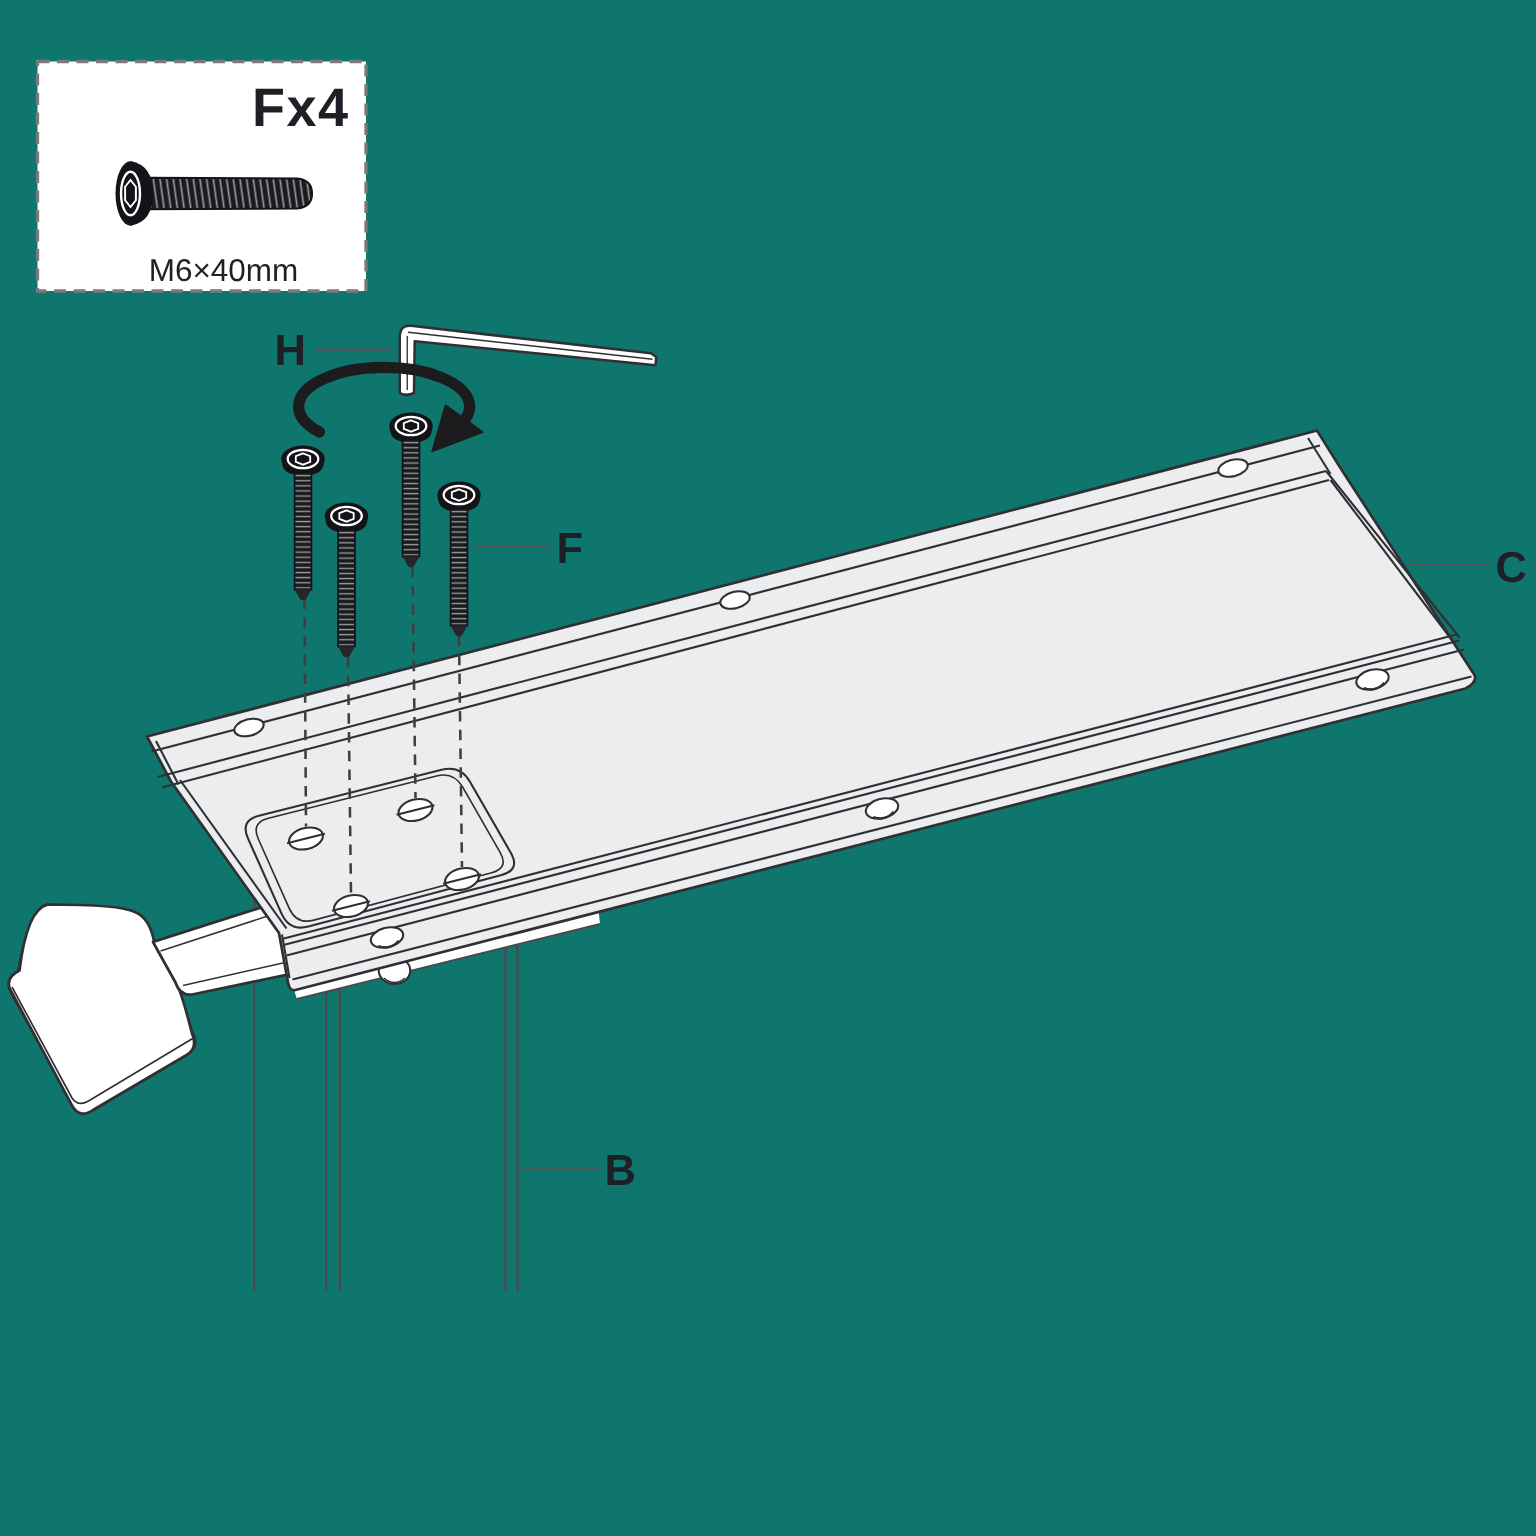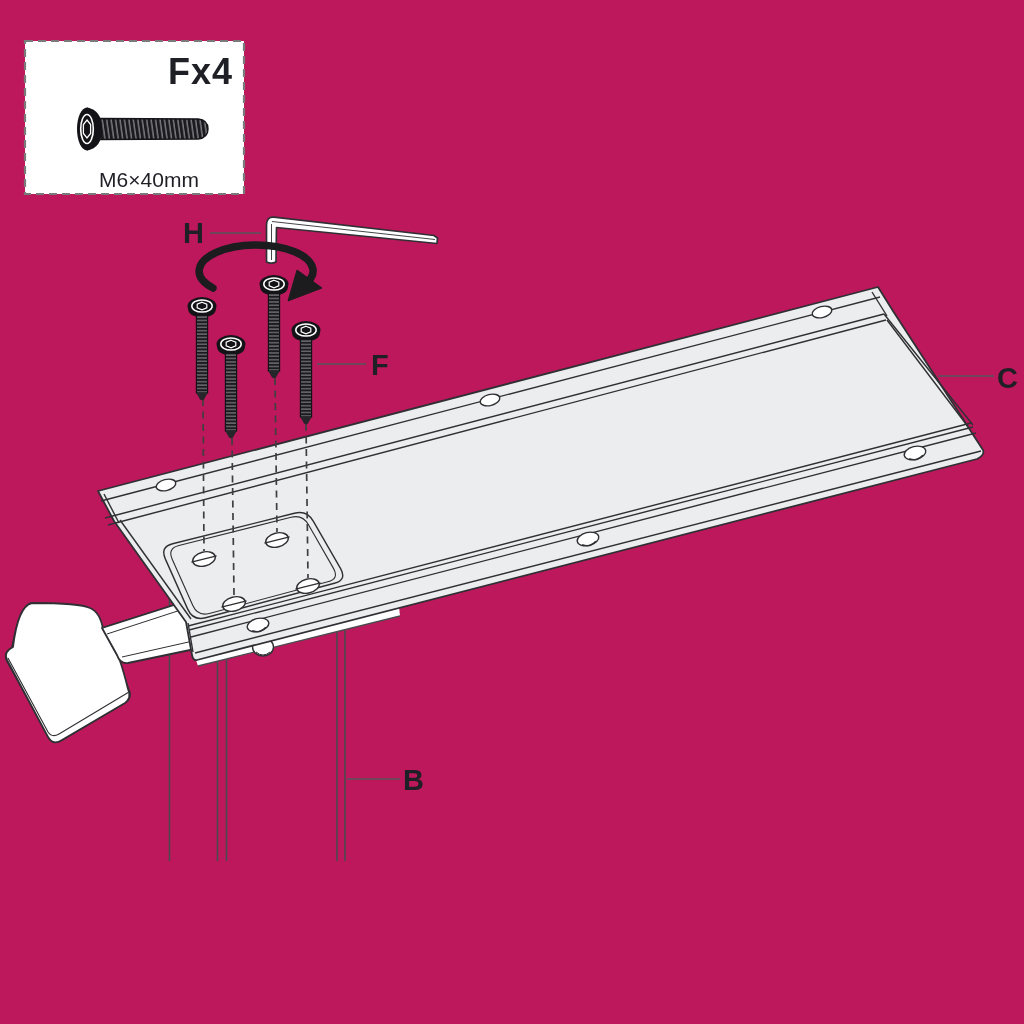--- a/index.html
+++ b/index.html
@@ -3,21 +3,21 @@
 <meta charset="utf-8">
 <style>
   :root{
     --line:#303034;
     --thin:#4a4a4e;
     --fill:#ebedee;
     --ink:#1f1f26;
     --dashbox:#7a7a7a;
   }
   html,body{margin:0;padding:0;background:#ffffff;}
-  .stage{width:1024px;height:1024px;position:relative;background:#be185d;overflow:hidden;}
+  .stage{width:1024px;height:1024px;position:relative;background:#0f766e;overflow:hidden;}
   svg{display:block;}
   text{font-family:"Liberation Sans","DejaVu Sans",sans-serif;fill:var(--ink);}
   .callout{font-size:29px;font-weight:700;}
   .qty{font-size:36px;font-weight:700;letter-spacing:1px;}
   .spec{font-size:21px;font-weight:400;}
 </style>
 </head>
 <body>
 
 <div class="stage">

